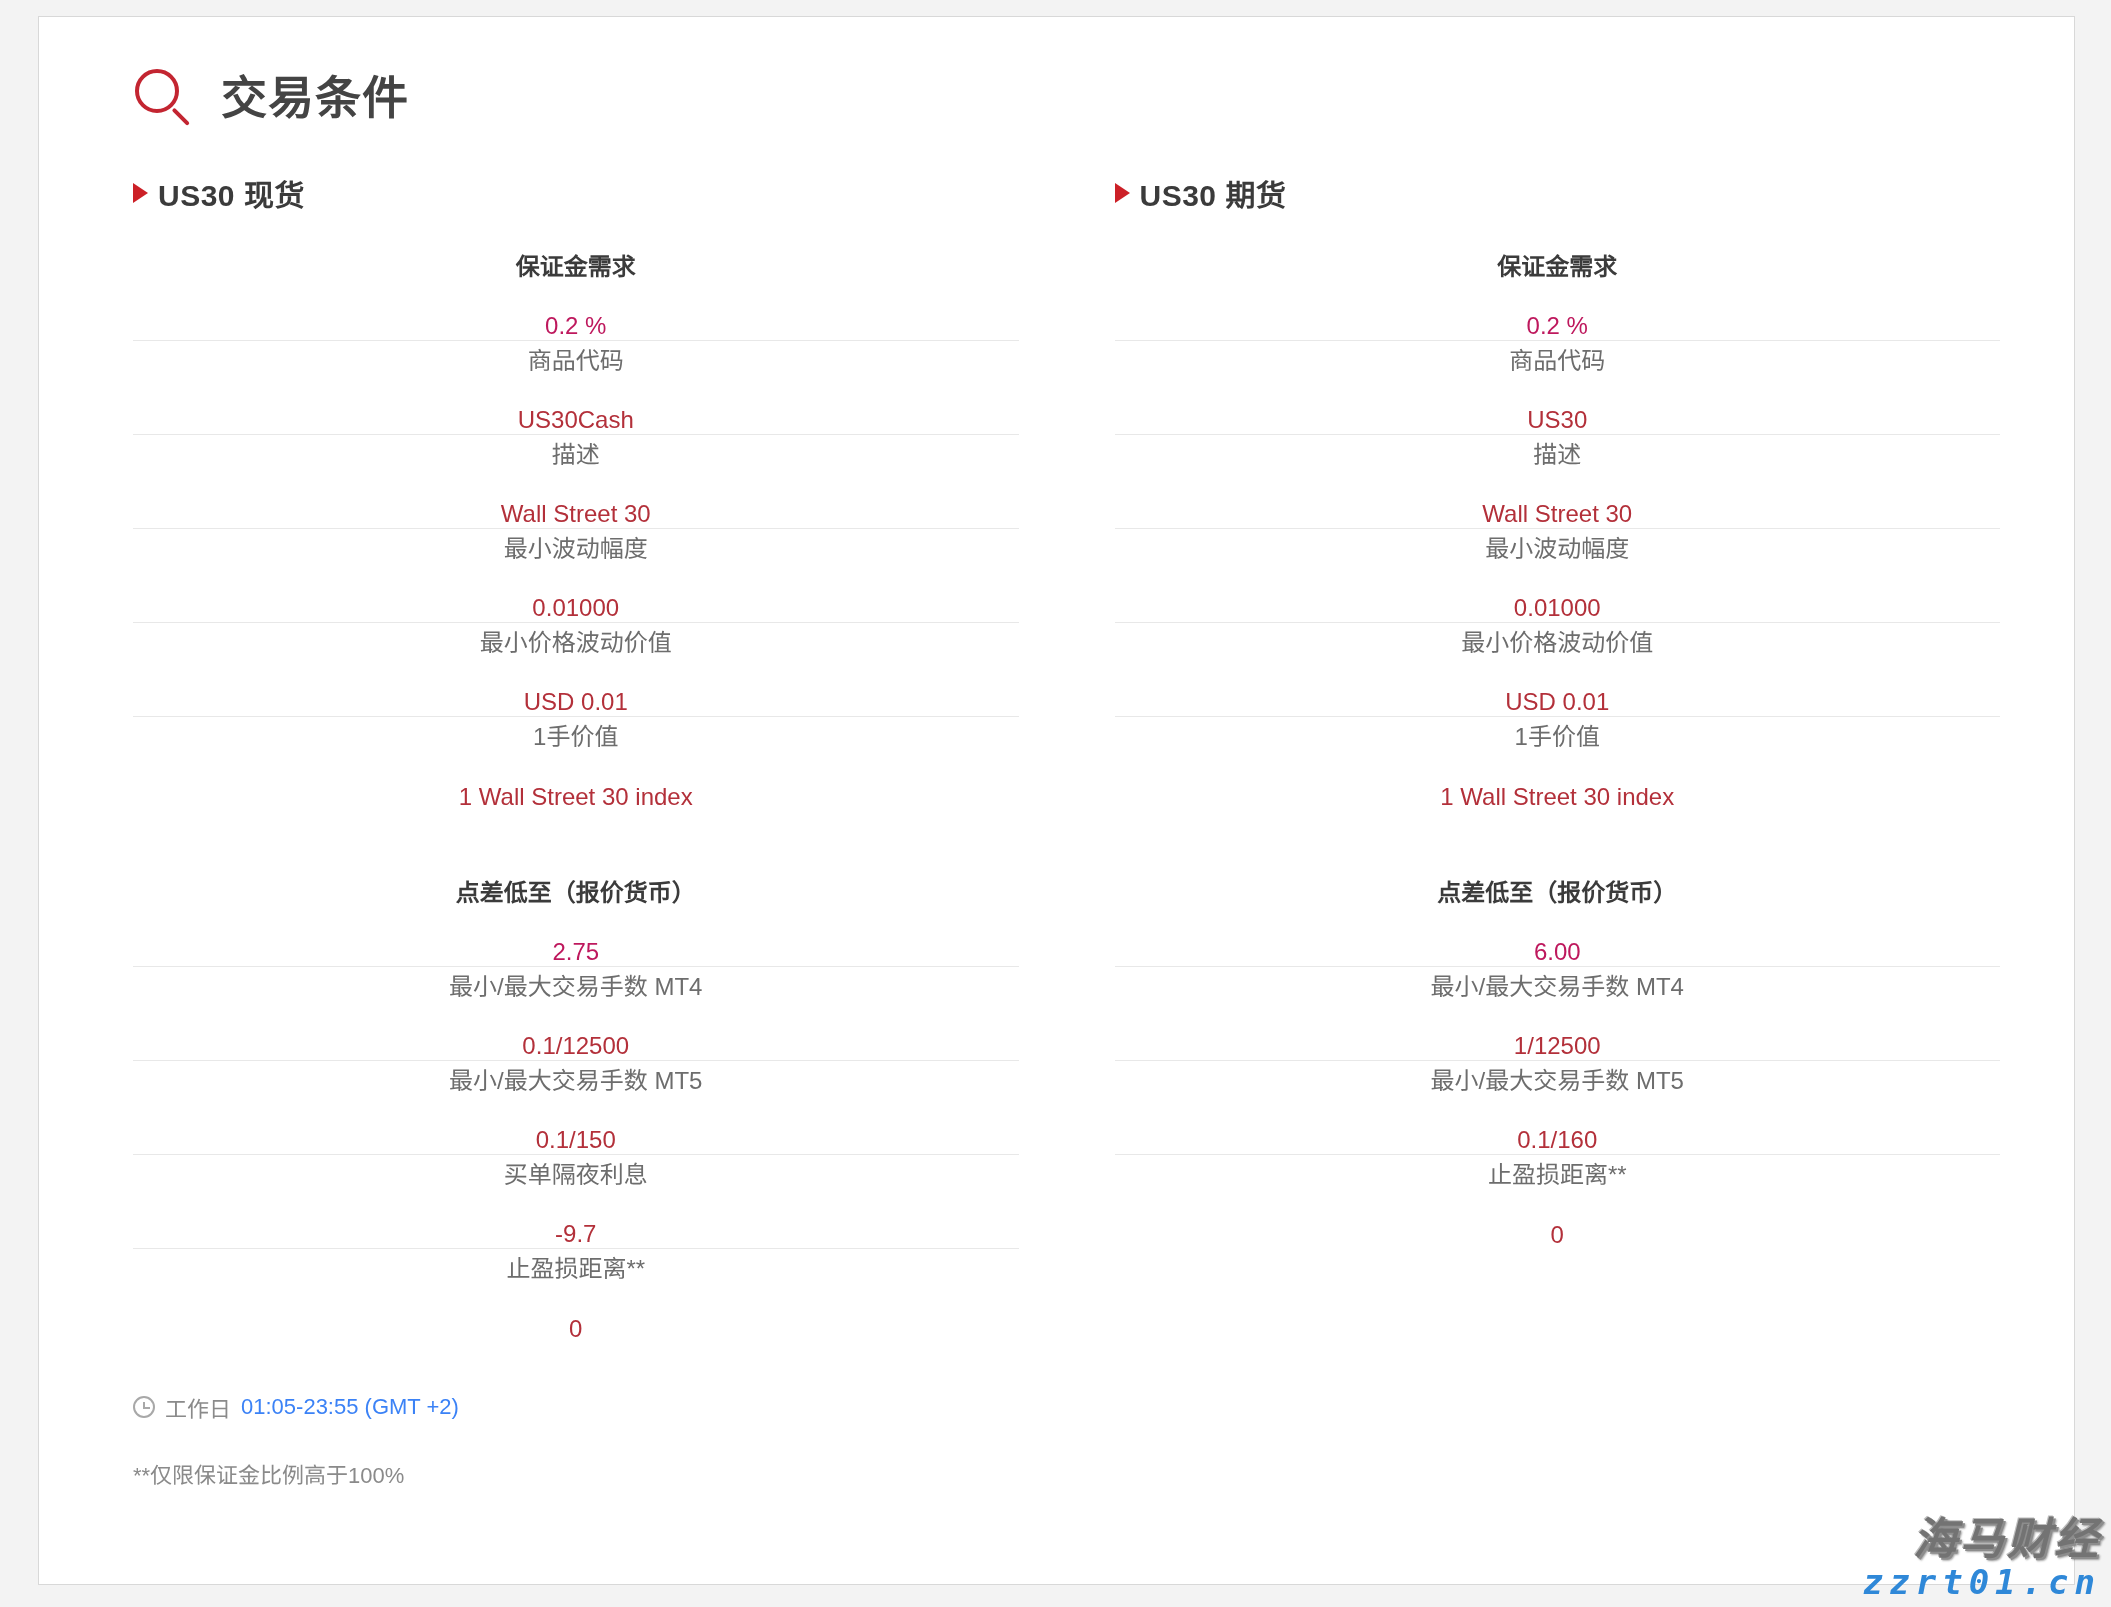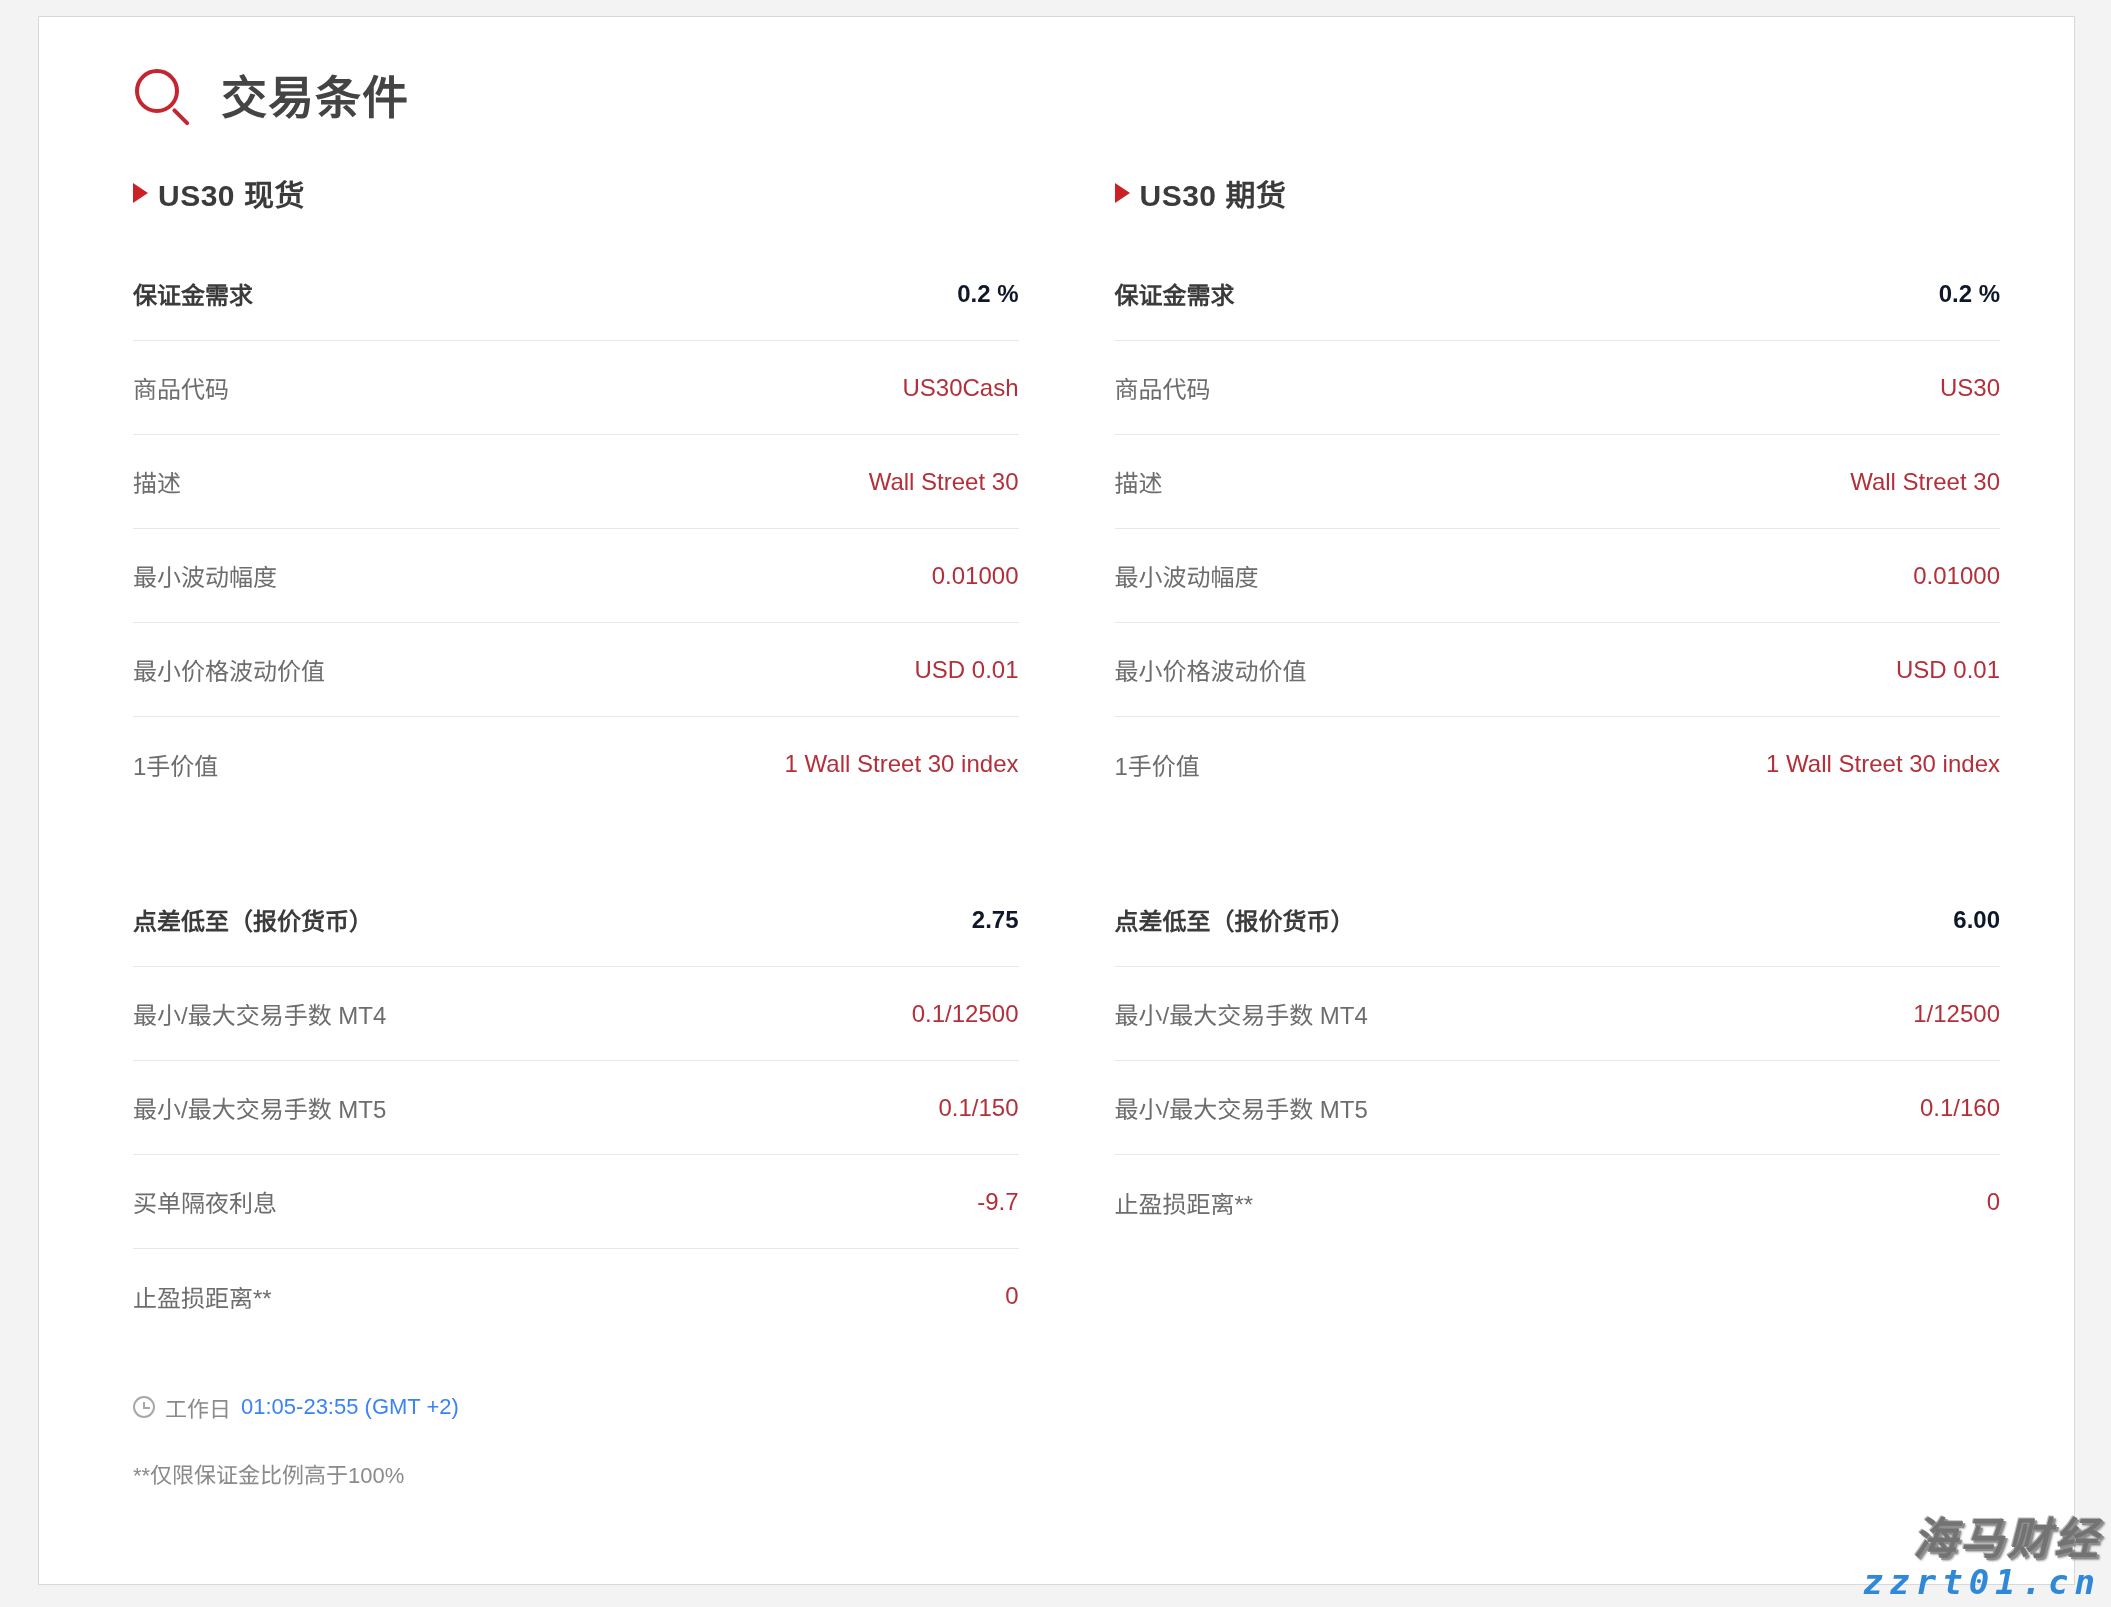--- a/index.html
+++ b/index.html
@@ -102,40 +102,41 @@
 
   
   .rows { width: 100%; }
   .row {
     display: flex;
     align-items: center;
     justify-content: space-between;
     height: 94px;
     border-bottom: 1px solid #e8e8e8;
     gap: 4px;
+    flex-direction: column;
   }
   .row.last { border-bottom: none; }
   .row .label {
     font-size: 24px;
     color: #6d6d6d;
     white-space: nowrap;
   }
   .row .value {
     font-size: 24px;
     color: #b3303a;
     text-align: right;
     white-space: nowrap;
   }
   .row.head .label {
     font-weight: bold;
     color: #3b3b3b;
   }
   .row.head .value {
-    font-weight: bold;
-    color: #0f172a;
+    font-weight: normal;
+    color: #be185d;
   }
 
   .group-gap { height: 62px; }
 
   
   .footer {
     margin: 48px 22px 0 22px;
   }
   .hours-line {
     display: flex;

